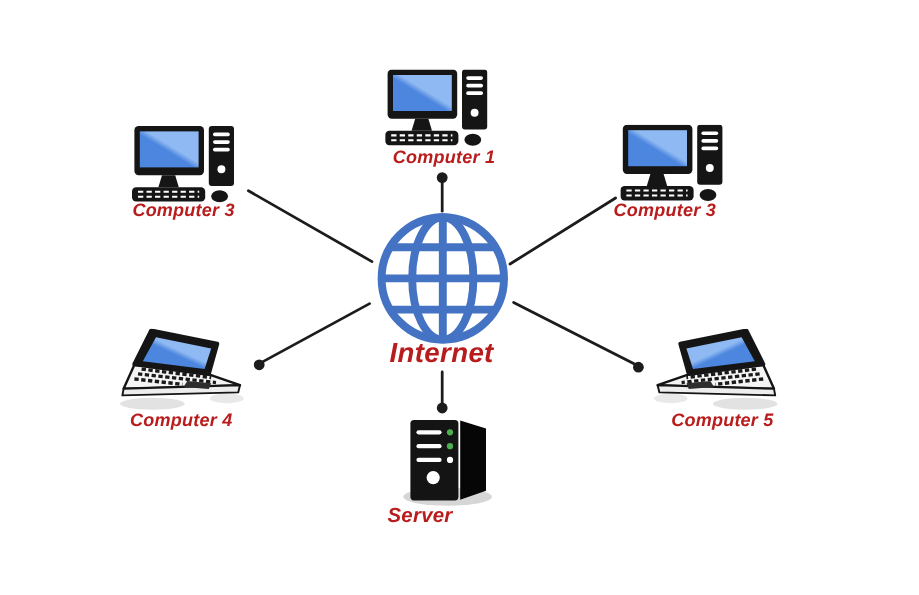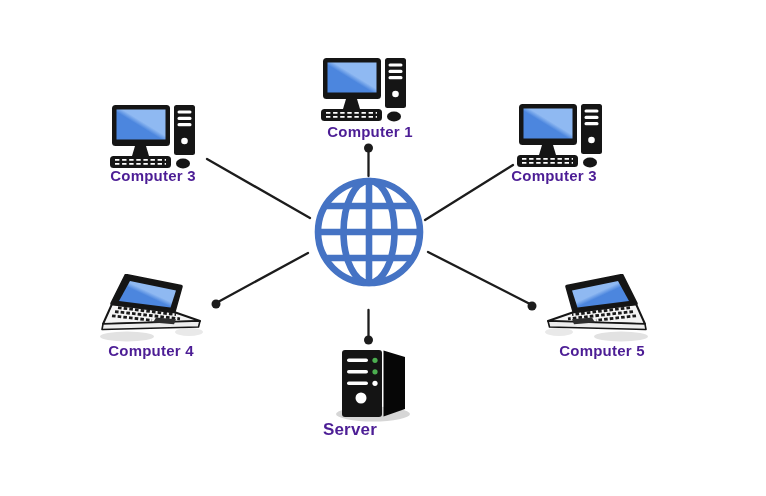--- a/index.html
+++ b/index.html
@@ -3,22 +3,23 @@
 <meta charset="utf-8">
 <style>
   html,body{margin:0;padding:0;background:#fff;}
   #canvas{
     position:relative;width:766px;height:496px;background:#ffffff;
     font-family:"Liberation Sans", sans-serif;overflow:hidden;
   }
   .node{position:absolute;}
   .node-label{
     position:absolute;transform:translateX(-50%);
-    font-weight:700;color:#4c1d95;font-size:15px;white-space:nowrap;
+    font-weight:700;color:#b91c1c;font-size:15px;white-space:nowrap;
     letter-spacing:0.2px;
+    font-style:italic;
   }
   .hub-label{font-size:23px;letter-spacing:0.3px;}
   .server-label{font-size:17px;}
   svg{display:block;}
   #edge-layer{position:absolute;left:0;top:0;}
 </style>
 </head>
 <body>
 
 <div id="canvas">
@@ -94,20 +95,21 @@
       <g fill="none" stroke="#4573C4" stroke-width="6.6">
         <circle cx="55" cy="55" r="51"></circle>
         <ellipse cx="55" cy="55" rx="25.5" ry="51"></ellipse>
         <line x1="55" y1="4" x2="55" y2="106"></line>
         <line x1="4" y1="55" x2="106" y2="55"></line>
         <line x1="11.5" y1="29" x2="98.5" y2="29"></line>
         <line x1="11.5" y1="81" x2="98.5" y2="81"></line>
       </g>
     </svg>
   </div>
+  <div class="node-label hub-label" style="left:368px;top:281px;">Internet</div>
 
   <div class="node" style="left:321px;top:58px;">
     <svg width="86" height="64" viewBox="0 0 86 64">
         <use href="#sym-desktop"></use>
       </svg>
   </div>
   <div class="node-label" style="left:370px;top:123px;">Computer 1</div>
 
   <div class="node" style="left:110px;top:105px;">
     <svg width="86" height="64" viewBox="0 0 86 64">

